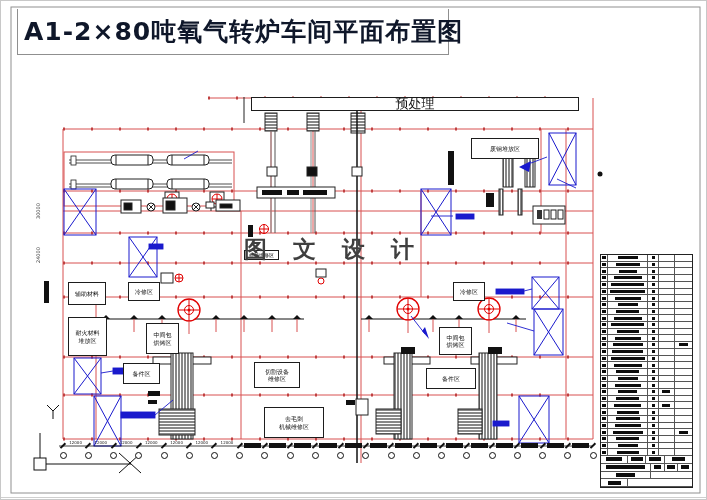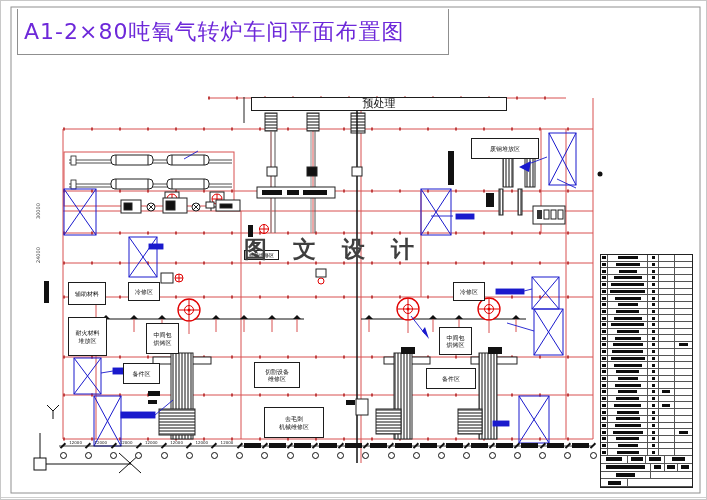--- a/index.html
+++ b/index.html
@@ -15,21 +15,21 @@
     align-items:center;justify-content:center;text-align:center;box-sizing:border-box;
     letter-spacing:0px;
   }
   .lbl span{display:block;white-space:nowrap;}
   #title-box{
     position:absolute;left:16px;top:8px;width:430px;height:45px;z-index:6;
     border:1px solid #8f8f8f;border-top:none;display:flex;align-items:center;
     background:#fff;
   }
   #title-text{
-    color:#6d28d9;font-size:22px;font-weight:normal;letter-spacing:1px;
+    color:#0f172a;font-size:25px;font-weight:bold;letter-spacing:1px;
     padding-left:6px;white-space:nowrap;
   }
   #watermark{
     position:absolute;left:243px;top:233px;width:210px;height:30px;z-index:6;
     color:#3f3f3f;font-size:23px;font-weight:600;letter-spacing:9px;
     white-space:nowrap;background:transparent;
   }
   .vdim{
     position:absolute;z-index:4;font-size:5px;color:#333;
     transform:rotate(-90deg);transform-origin:left top;white-space:nowrap;
@@ -321,21 +321,21 @@
     <line x1="58" y1="445" x2="592" y2="445" stroke="#111" stroke-width="0.8"></line>
   </g>
 </svg>
 
 <div id="title-box">
   <span id="title-text">A1-2×80吨氧气转炉车间平面布置图</span>
 </div>
 
 <div id="watermark">图 文 设 计</div>
 
-<div class="lbl" style="left:250px;top:96px;width:256px;height:14px;font-size:11px;">
+<div class="lbl" style="left:250px;top:96px;width:328px;height:14px;font-size:13px;">
   <span>预处理</span>
 </div>
 <div class="lbl" style="left:470px;top:137px;width:68px;height:21px;">
   <span>废钢堆放区</span>
 </div>
 <div class="lbl" style="left:67px;top:281px;width:38px;height:23px;">
   <span>辅助材料</span>
 </div>
 <div class="lbl" style="left:127px;top:281px;width:32px;height:19px;">
   <span>冷修区</span>

